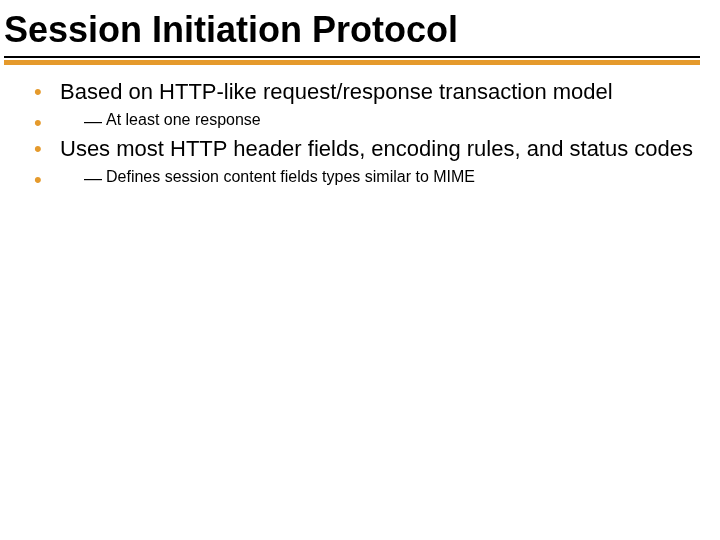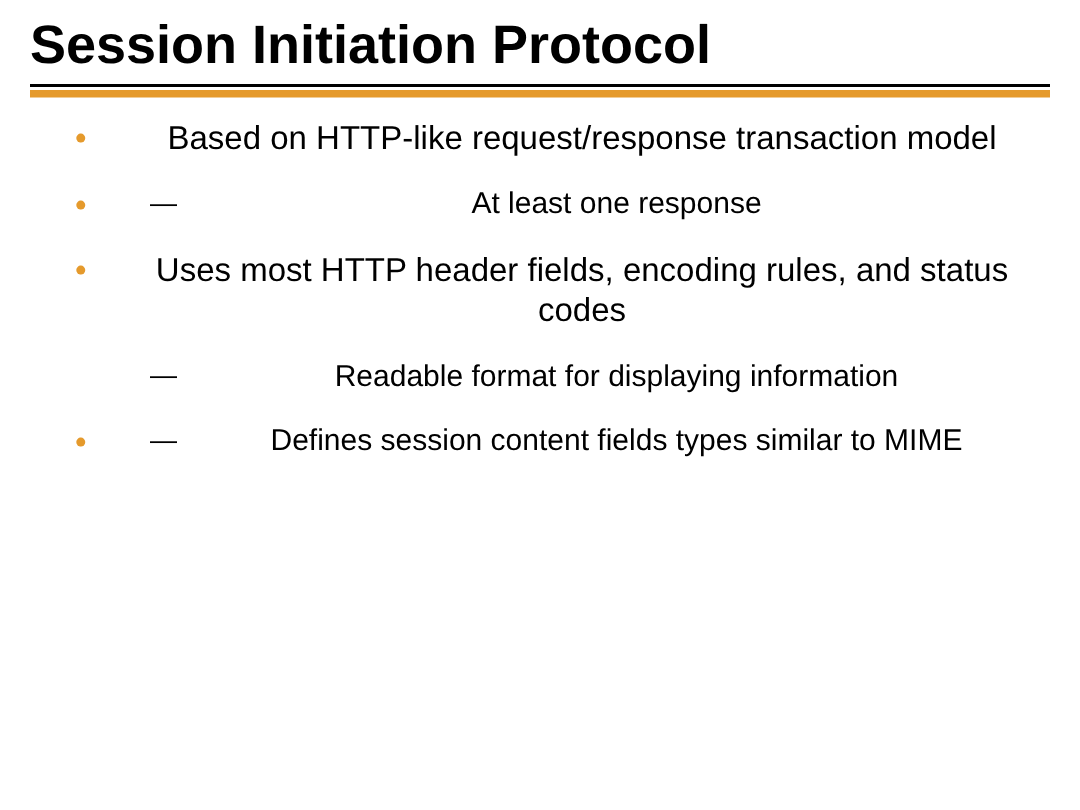--- a/index.html
+++ b/index.html
@@ -9,21 +9,21 @@
     height: 540px;
     background: #ffffff;
     font-family: Verdana, Arial, sans-serif;
     color: #000;
     overflow: hidden;
   }
   .slide {
     box-sizing: border-box;
     width: 720px;
     height: 400px;
-    padding: 10px 20px 20px 20px;
+    padding: 10px 20px 20px 4px;
   }
   .title {
     font-family: "Arial Black", Arial, sans-serif;
     font-weight: 900;
     font-size: 36px;
     line-height: 1.12;
     letter-spacing: 0px;
     margin: 0 0 6px 0;
   }
   .rule-stack {
@@ -44,42 +44,41 @@
     list-style: none;
     margin: 0;
     padding: 0 0 0 30px;
   }
   ul.lvl1 > li {
     position: relative;
     font-size: 22px;
     line-height: 1.22;
     margin: 3px 0 3px 0;
     padding-left: 26px;
-    text-align: center;
   }
   ul.lvl1 > li::before {
     content: "•";
     position: absolute;
     left: 0;
     top: 0;
     color: #E59A2C;
     font-size: 22px;
     line-height: 1.22;
   }
   ul.lvl2 {
     list-style: none;
     margin: 2px 0 6px 0;
     padding: 0 0 0 24px;
   }
   ul.lvl2 > li {
     position: relative;
-    font-size: 20px;
+    font-size: 16px;
     line-height: 1.25;
     padding-left: 22px;
-    margin: 18px 0;
+    margin: 4px 0;
   }
   ul.lvl2 > li::before {
     content: "—";
     position: absolute;
     left: 0;
     top: 0;
     color: #000;
     font-size: 18px;
   }
 </style>
@@ -103,25 +102,20 @@
     </li>
     <li>
       <ul class="lvl2">
         <li>
           <span>At least one response</span>
         </li>
       </ul>
     </li>
     <li>
       <span>Uses most HTTP header fields, encoding rules, and status codes</span>
-      <ul class="lvl2">
-        <li>
-          <span>Readable format for displaying information</span>
-        </li>
-      </ul>
     </li>
     <li>
       <ul class="lvl2">
         <li>
           <span>Defines session content fields types similar to MIME</span>
         </li>
       </ul>
     </li>
   </ul>
 

